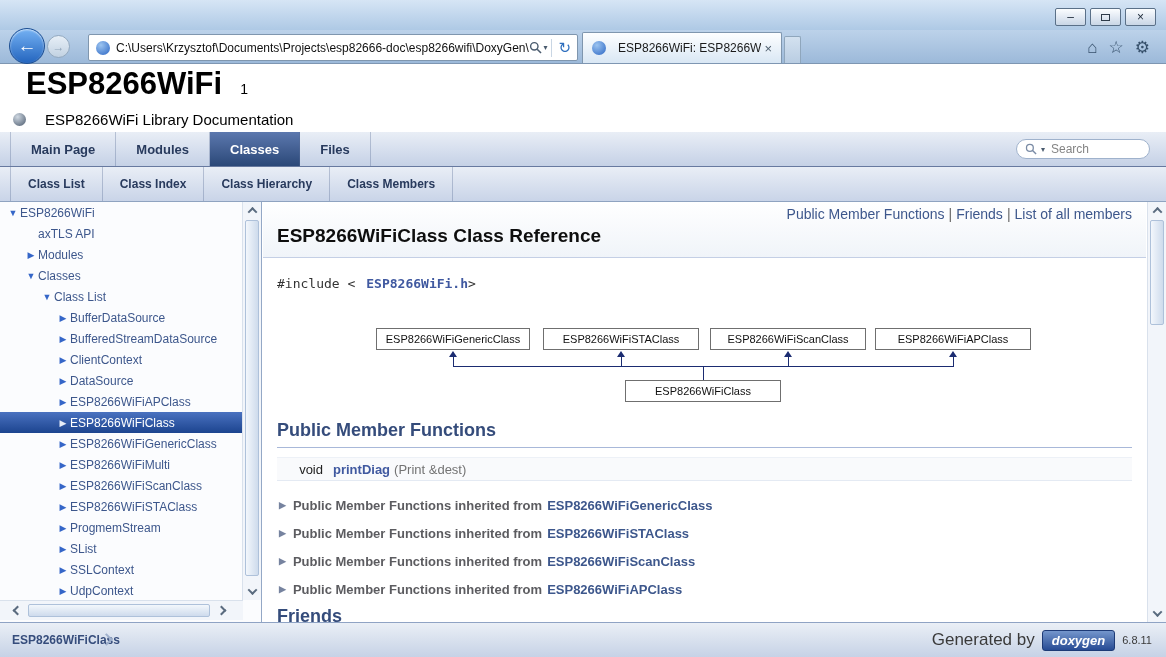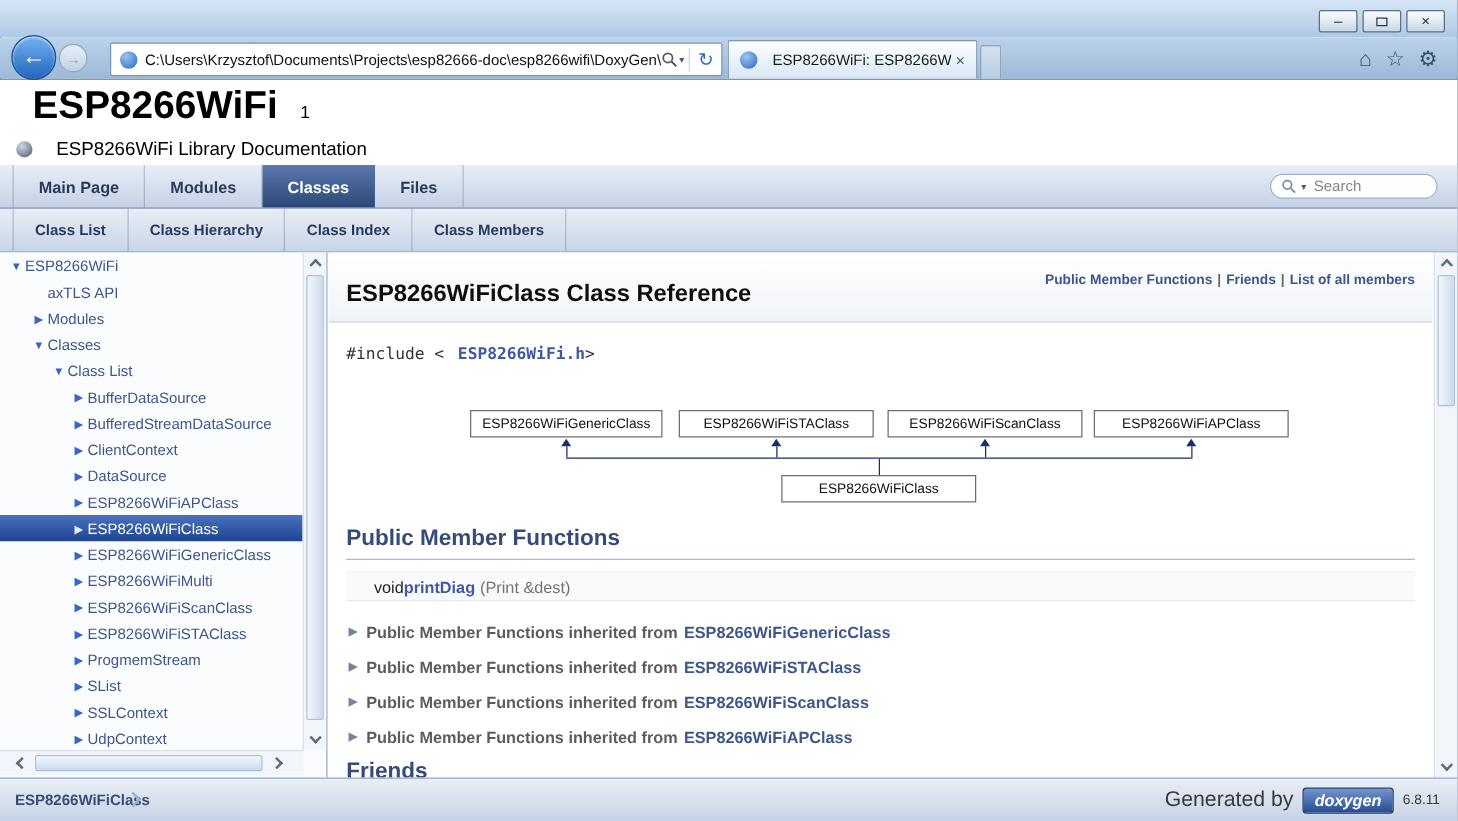--- a/index.html
+++ b/index.html
@@ -64,36 +64,36 @@
   .hs-thumb{position:absolute;top:3px;height:13px;background:linear-gradient(#F3F7FC,#CEDBEC);border:1px solid #AEC1DA;border-radius:2px;cursor:pointer;}
   .chev{display:inline-block;width:7px;height:7px;border-left:2px solid #5A6B7F;border-top:2px solid #5A6B7F;}
   .chev.up{transform:rotate(45deg) translate(1px,1px);}
   .chev.down{transform:rotate(225deg) translate(1px,1px);}
   .chev.left{transform:rotate(-45deg);}
   .chev.right{transform:rotate(135deg);}
 
   
   .content{position:absolute;left:263px;top:138px;width:883px;height:420px;background:#fff;overflow:hidden;}
   .doc-header{position:absolute;left:0;top:0;width:100%;height:56px;background:linear-gradient(#FFFFFF,#F0F4F9);border-bottom:1px solid #C4CFE5;}
-  .summary{position:absolute;top:16px;right:14px;font-size:11px;color:#555;font-weight:bold;}
+  .summary{position:absolute;top:4px;right:14px;font-size:14px;color:#555;}
   .summary .slink{color:#3D578C;cursor:pointer;}
   .summary .ssep{color:#666;margin:0 4px;}
   .doc-title{position:absolute;left:14px;top:23px;font-size:19px;font-weight:bold;color:#0E0E0E;}
   .include-line{position:absolute;left:14px;top:74px;font-family:"DejaVu Sans Mono",monospace;font-size:13px;color:#333;}
   .include-line .ilink{color:#4059A0;font-weight:bold;cursor:pointer;margin-left:11px;}
   .inherit-caption{position:absolute;left:14px;top:108px;font-size:13px;color:#1A1A1A;}
   .diagram{position:absolute;left:0;top:124px;width:100%;height:86px;}
   .dbox{position:absolute;height:22px;border:1px solid #6F6F6F;background:#fff;font-size:11px;color:#111;display:flex;align-items:center;justify-content:center;cursor:pointer;}
   .dline{position:absolute;background:#1B2C71;}
   .darrow{position:absolute;width:0;height:0;border-left:4px solid transparent;border-right:4px solid transparent;border-bottom:6px solid #1B2C71;}
   .group-header{position:absolute;left:14px;width:calc(100% - 28px);font-size:18px;font-weight:bold;color:#354C7B;border-bottom:1px solid #A8B8D9;padding-bottom:6px;}
   .gh1{top:218px;}
   .gh2{top:404px;}
   .memrow{position:absolute;left:14px;top:255px;width:calc(100% - 28px);height:24px;background:#F9FAFC;border-top:1px solid #EDF1F7;border-bottom:1px solid #E4EAF3;display:flex;align-items:center;font-size:13px;}
-  .mem-ret{width:46px;text-align:right;color:#222;}
+  .mem-ret{width:46px;text-align:right;color:#222;margin-right:10px;}
   .mem-name{font-weight:bold;color:#4059A0;margin-right:4px;cursor:pointer;}
   .mem-args{color:#737373;}
   .inh{position:absolute;left:16px;display:flex;align-items:center;font-size:13px;font-weight:bold;color:#5C5C60;height:22px;cursor:pointer;}
   .inh .itri{font-size:9px;color:#76839F;margin-right:7px;}
   .inh .ilink2{color:#3D578C;margin-left:5px;}
   .i0{top:292px;}.i1{top:320px;}.i2{top:348px;}.i3{top:376px;}
   .sb-content{right:0;top:138px;height:420px;}
 
   
   .footer{position:absolute;left:0;top:622px;width:100%;height:35px;background:linear-gradient(#EAEFF6,#C6D2E6);border-top:1px solid #8FA3C4;z-index:10;}
@@ -177,22 +177,22 @@
     <svg width="12" height="12" viewBox="0 0 13 13">
         <circle cx="5.3" cy="5.3" r="3.7" fill="none" stroke="#7A8BA5" stroke-width="1.4"></circle>
         <line x1="8.2" y1="8.2" x2="12" y2="12" stroke="#7A8BA5" stroke-width="1.6"></line>
       </svg>
     <span class="caret">▾</span>
     <span class="stext">Search</span>
   </div>
 
   <div class="tabs2">
     <div class="dtab">Class List</div>
+    <div class="dtab">Class Index</div>
     <div class="dtab">Class Hierarchy</div>
-    <div class="dtab">Class Index</div>
     <div class="dtab">Class Members</div>
   </div>
 
   <div class="sidebar">
     <div class="tree">
       <div class="tree-row lvl0">
           <span class="tri">▼</span>
           <span>ESP8266WiFi</span>
         </div>
       <div class="tree-row lvl1">

